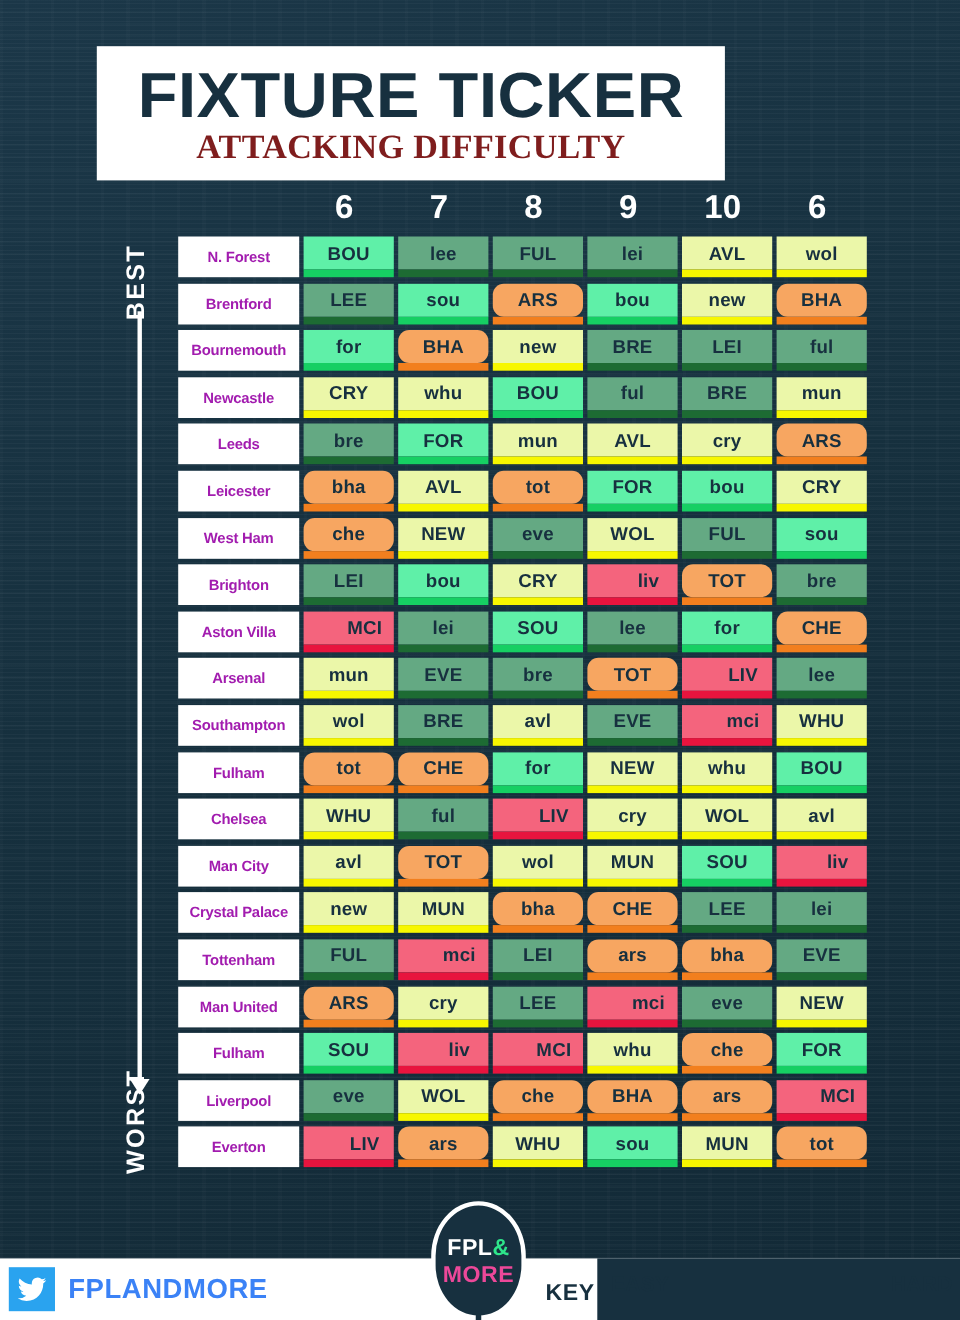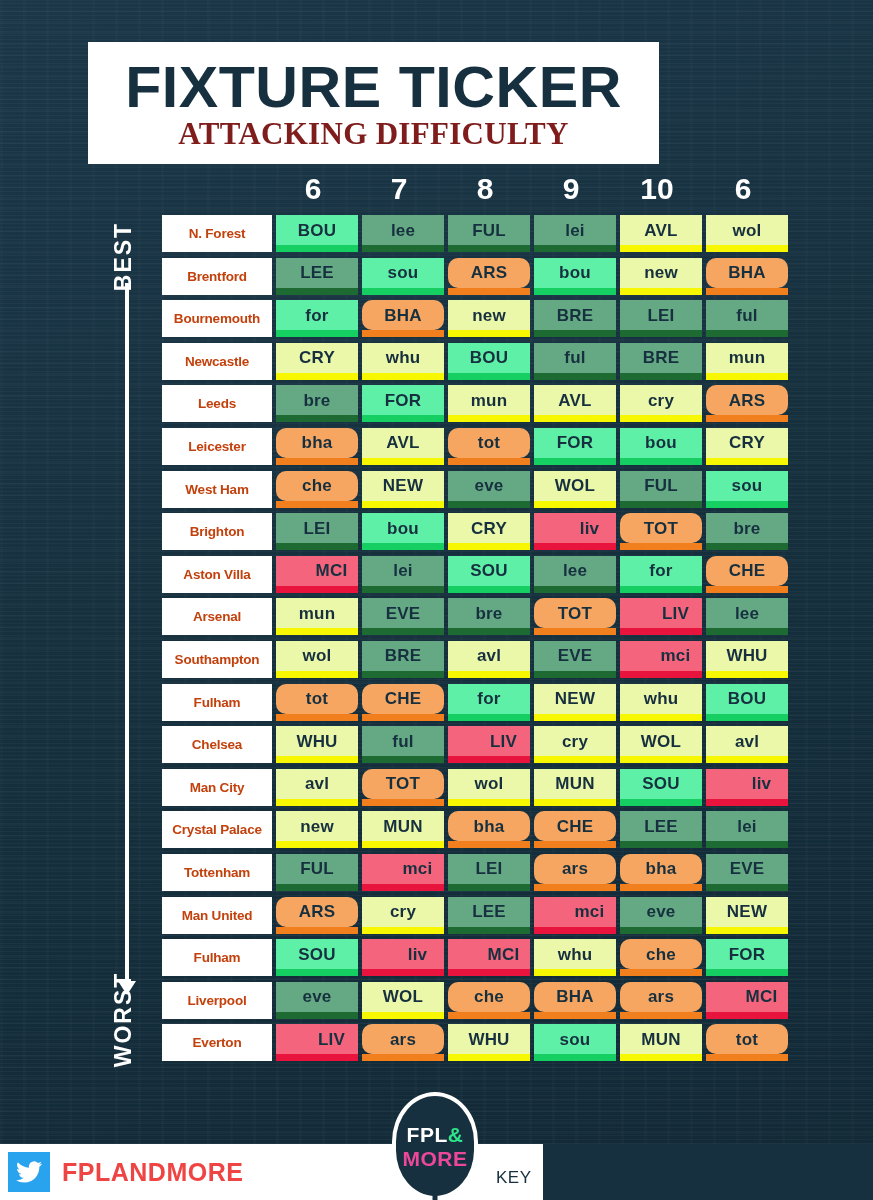--- a/index.html
+++ b/index.html
@@ -78,21 +78,21 @@
     width: 82px; flex: 0 0 82px; margin-right: 4px;
     color: #ffffff; font-size: 30px; font-weight: 700;
     text-align: center; line-height: 34px;
   }
   .gw:last-child { margin-right: 0; }
 
   .row { height: 42.6px; }
   .team {
     width: 110px; flex: 0 0 110px; height: 37px;
     margin-right: 4px;
-    background: #ffffff; color: #c2410c;
+    background: #ffffff; color: #a21caf;
     font-size: 13.5px; font-weight: 700;
     display: flex; align-items: center; justify-content: center;
     text-align: center; letter-spacing: -0.2px;
   }
   .cell {
     width: 82px; flex: 0 0 82px; height: 37px;
     margin-right: 4px;
     display: flex; flex-direction: column;
     align-items: stretch; justify-content: flex-start;
     position: relative;
@@ -119,21 +119,21 @@
     width: 873px; height: 56px;
     background: #ffffff;
   }
   .tw-badge {
     position: absolute; left: 8px; bottom: 8px;
     width: 42px; height: 40px; background: #2aa3ef;
     display: flex; align-items: center; justify-content: center;
   }
   .handle {
     position: absolute; left: 62px; bottom: 13px;
-    color: #ef4444; font-size: 25px; font-weight: 700;
+    color: #3b82f6; font-size: 25px; font-weight: 700;
     letter-spacing: 0.5px;
   }
   .logo-badge {
     position: absolute; left: 392px; bottom: 0;
     width: 86px; height: 108px;
     border-radius: 50% / 46%;
     background: #17303f;
     border: 4px solid #ffffff;
     display: flex; flex-direction: column;
     align-items: center; justify-content: center;
@@ -141,21 +141,21 @@
   }
   .logo-l1 { font-size: 21px; font-weight: 700; color: #ffffff; letter-spacing: 0.5px; }
   .logo-amp { color: #2ee58a; }
   .logo-l2 { font-size: 21px; font-weight: 700; color: #ec4899; letter-spacing: 0.5px; margin-top: 3px; }
   .logo-stem {
     position: absolute; left: 50%; transform: translateX(-50%);
     bottom: -14px; width: 5px; height: 20px; background: #17303f;
   }
   .key-label {
     position: absolute; left: 496px; bottom: 12px;
-    color: #17303f; font-size: 17px; font-weight: 400; letter-spacing: 0.5px;
+    color: #17303f; font-size: 21px; font-weight: 700; letter-spacing: 0.5px;
   }
   .key-strip {
     position: absolute; right: 6px; bottom: 6px;
     display: flex; gap: 6px; z-index: 3;
   }
   .key-sw {
     width: 58px; height: 44px;
     display: flex; flex-direction: column;
   }
   .key-sw .sw-body {

